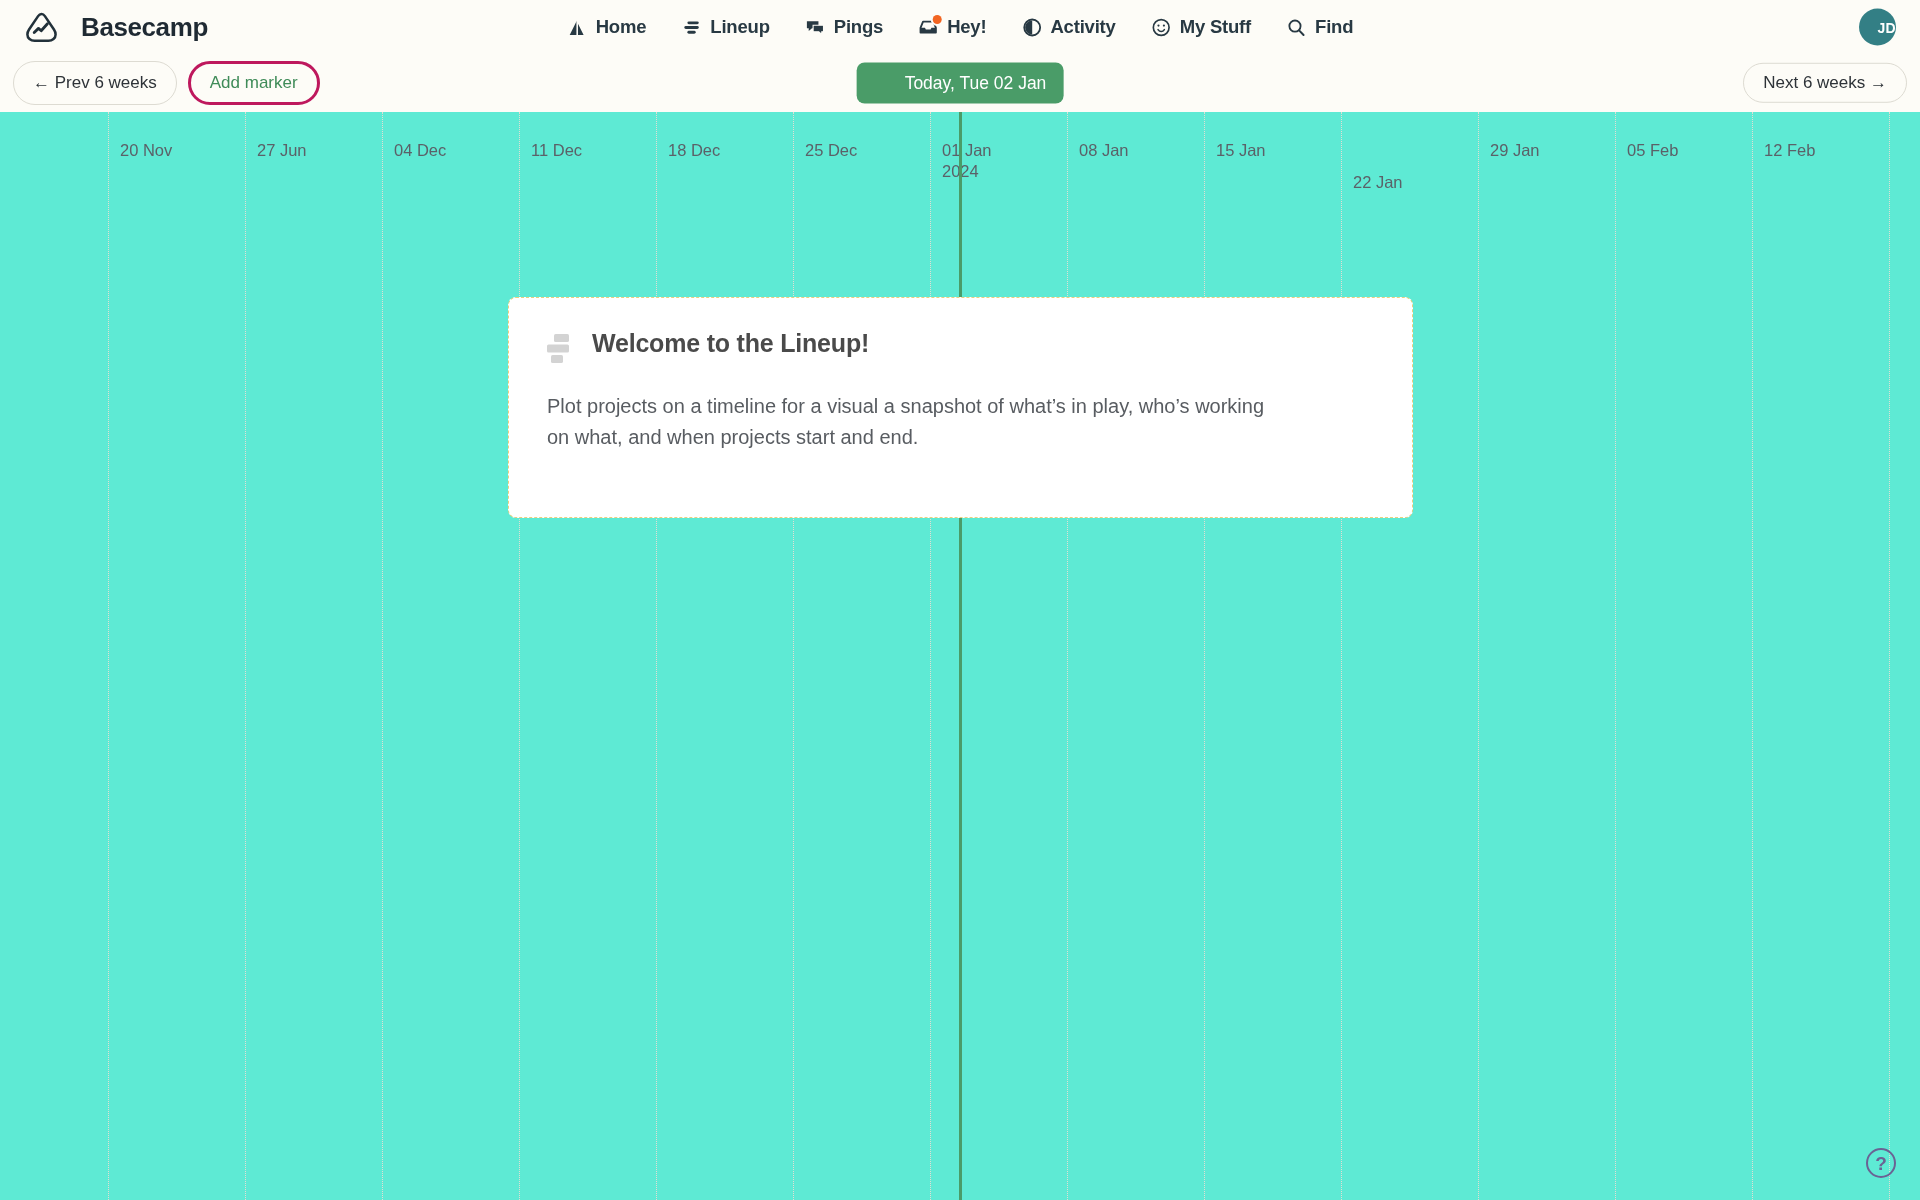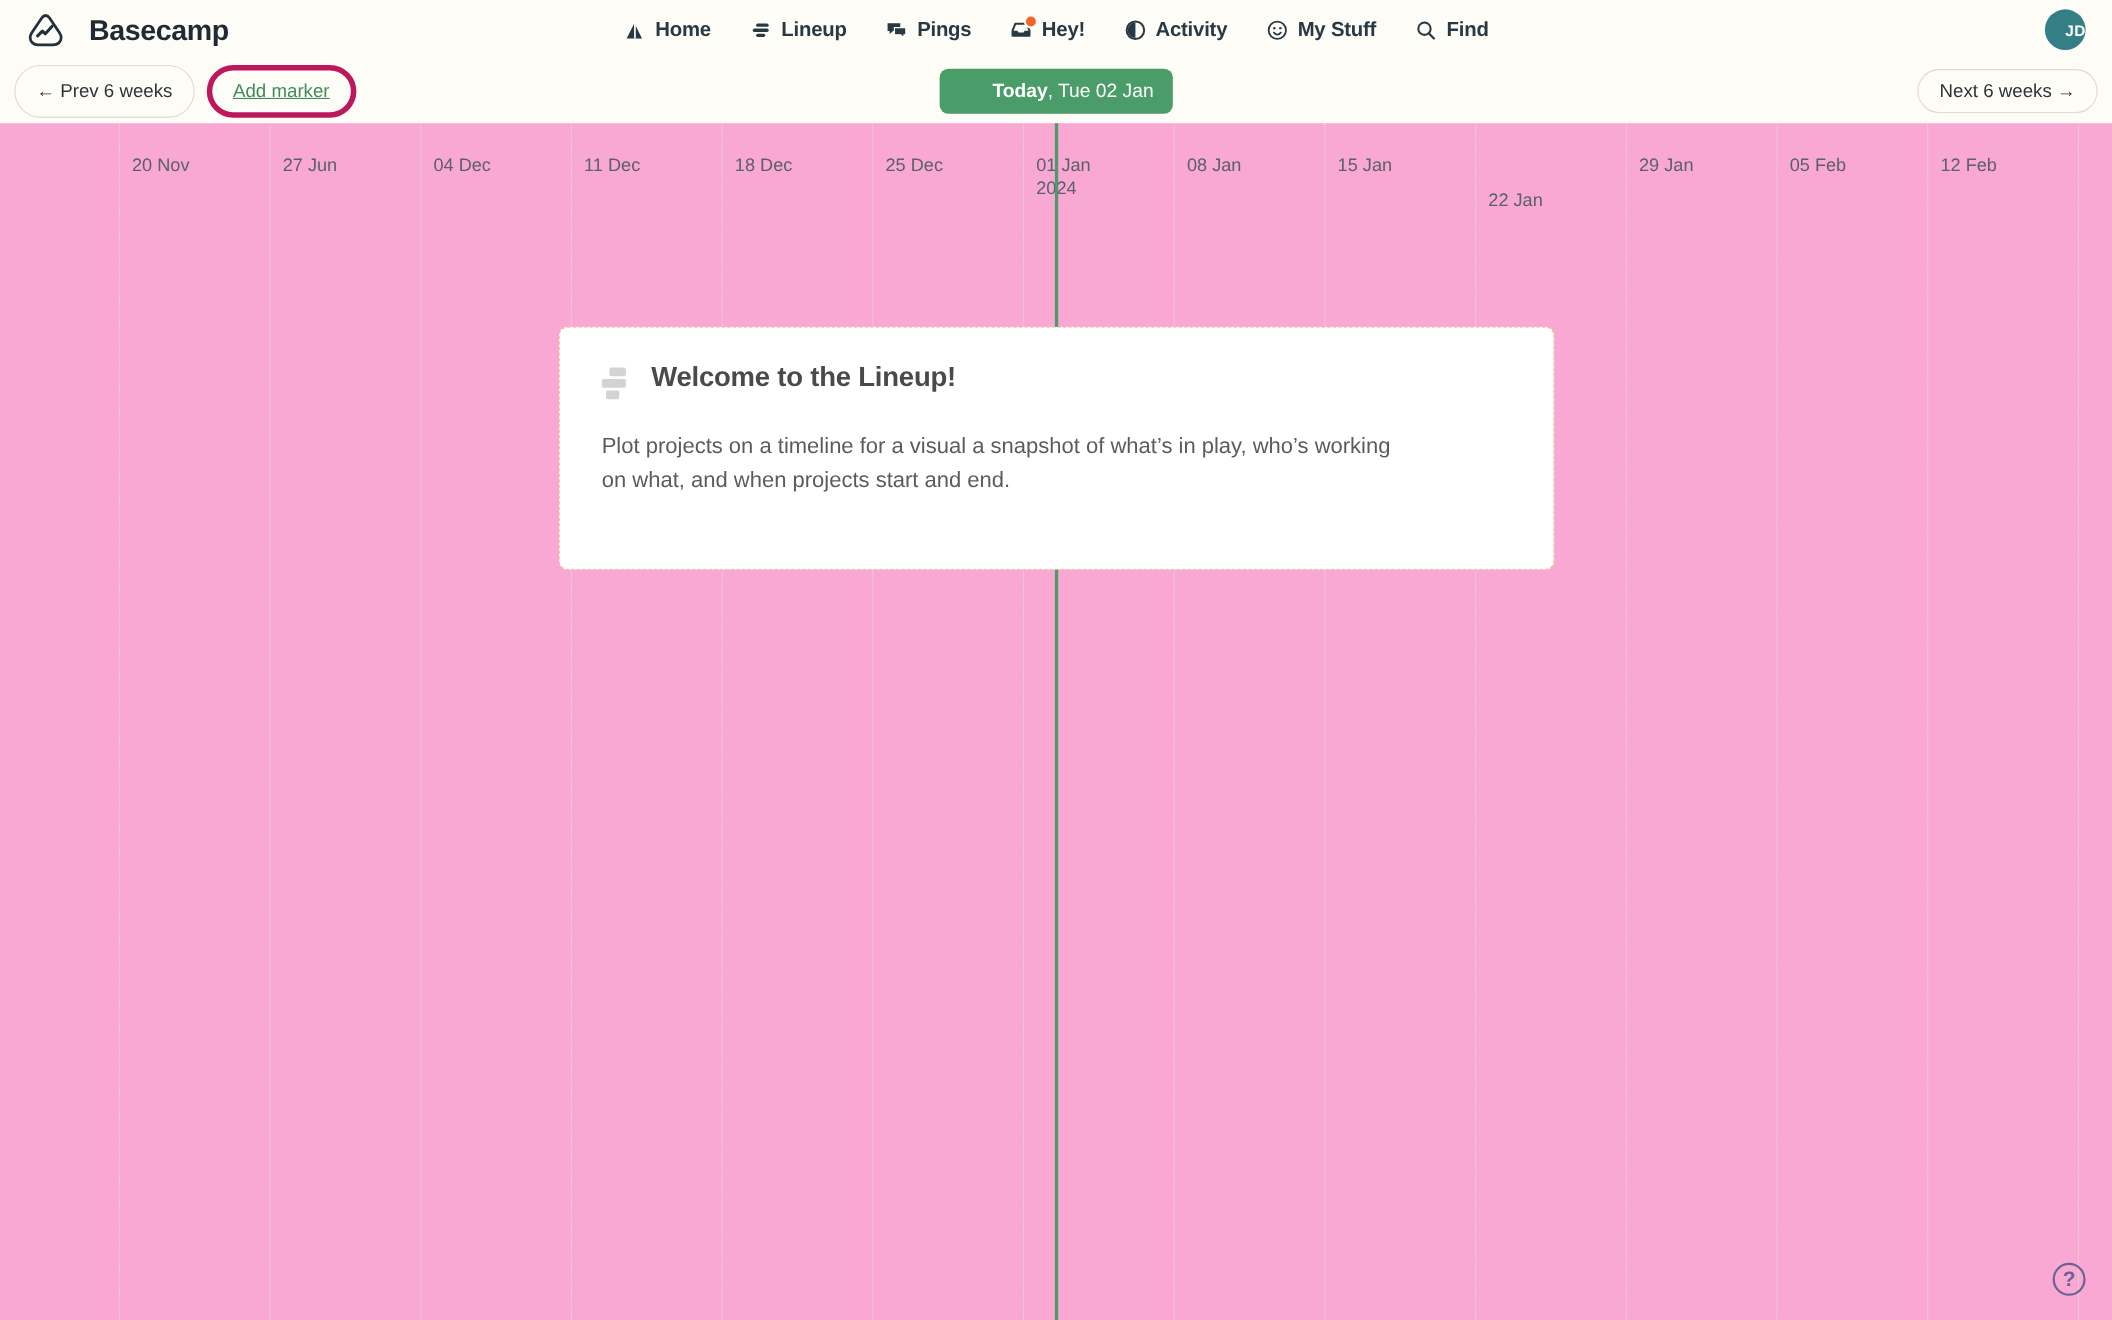--- a/index.html
+++ b/index.html
@@ -114,23 +114,22 @@
     padding: 9px 19px;
     cursor: pointer;
     white-space: nowrap;
     line-height: 1.2;
   }
   .pillbtn.neutral {
     border: 1px solid #DDDBD2;
     color: #2E3338;
   }
   .pillbtn.green {
-    border: 5px solid #be185d;
+    border: 3px solid #be185d;
     color: #3F8B58;
-    text-decoration: underline;
   }
   .toolbar-right {
     position: absolute;
     right: 13px;
     top: 50%;
     transform: translateY(-50%);
   }
 
   .today-pill-wrap {
     position: absolute;
@@ -143,28 +142,28 @@
     color: #fff;
     border: none;
     border-radius: 8px;
     font-family: inherit;
     font-size: 17.5px;
     padding: 10px 17px;
     cursor: pointer;
     white-space: nowrap;
     line-height: 1.2;
   }
-  .today-pill b { font-weight: bold; margin-left: 31px; }
+  .today-pill b { font-weight: normal; margin-left: 31px; }
   .today-pill span { font-weight: normal; }
 
   
   .timeline {
     position: relative;
     height: 1088px;
-    background: #f9a8d4;
+    background: #5eead4;
     overflow: hidden;
   }
   .gridline {
     position: absolute;
     top: 0;
     bottom: 0;
     width: 1px;
     border-left: 1px dotted #E2DED2;
   }
   .datelabel {

